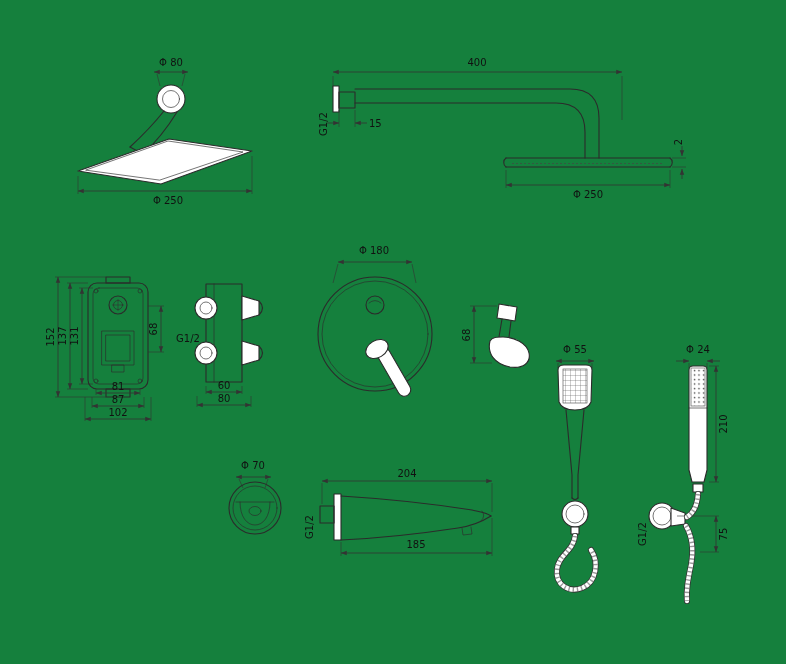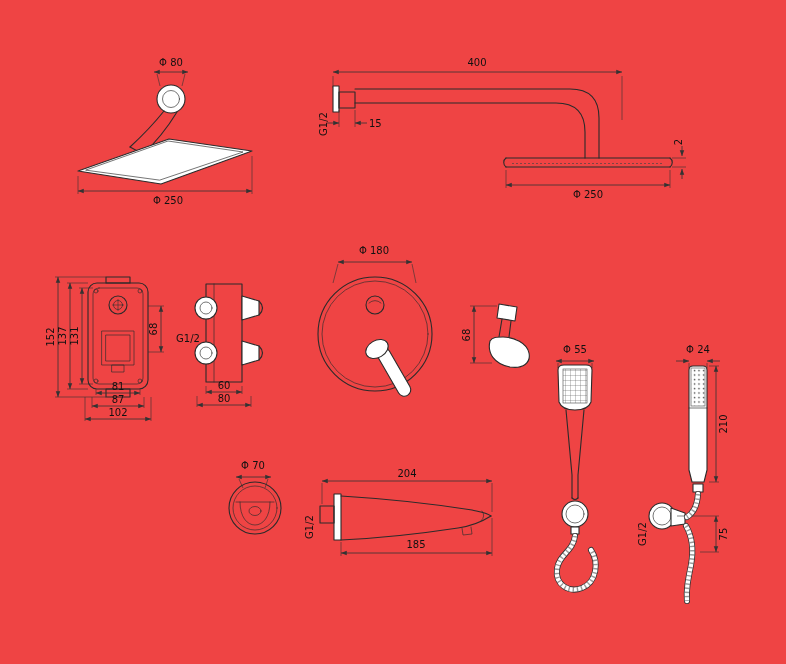--- a/index.html
+++ b/index.html
@@ -1,16 +1,16 @@
 <!DOCTYPE html>
 <html><head>
 <meta charset="utf-8">
 <style>
   html,body{margin:0;padding:0;background:#f3f3f3;}
-  #stage{width:786px;height:664px;background:#ef4444;position:relative;margin:0 auto;overflow:hidden;}
+  #stage{width:786px;height:664px;background:#15803d;position:relative;margin:0 auto;overflow:hidden;}
   svg{display:block;}
   .ln{fill:none;stroke:#2b2b2b;stroke-width:1.1;stroke-linejoin:round;stroke-linecap:round;}
   .fw{fill:#ffffff;}
   .thin{stroke-width:0.65;}
   .dim{fill:none;stroke:#333;stroke-width:0.8;}
   .ext{fill:none;stroke:#333;stroke-width:0.6;}
   text{font-family:"DejaVu Sans",sans-serif;font-size:10px;fill:#111;}
   .hose-o{fill:none;stroke:#333;stroke-width:6;stroke-linecap:round;}
   .hose-i{fill:none;stroke:#fff;stroke-width:4.4;stroke-linecap:round;}
   .hose-r{fill:none;stroke:#333;stroke-width:4.4;stroke-dasharray:1.4 2.8;opacity:.5;}

